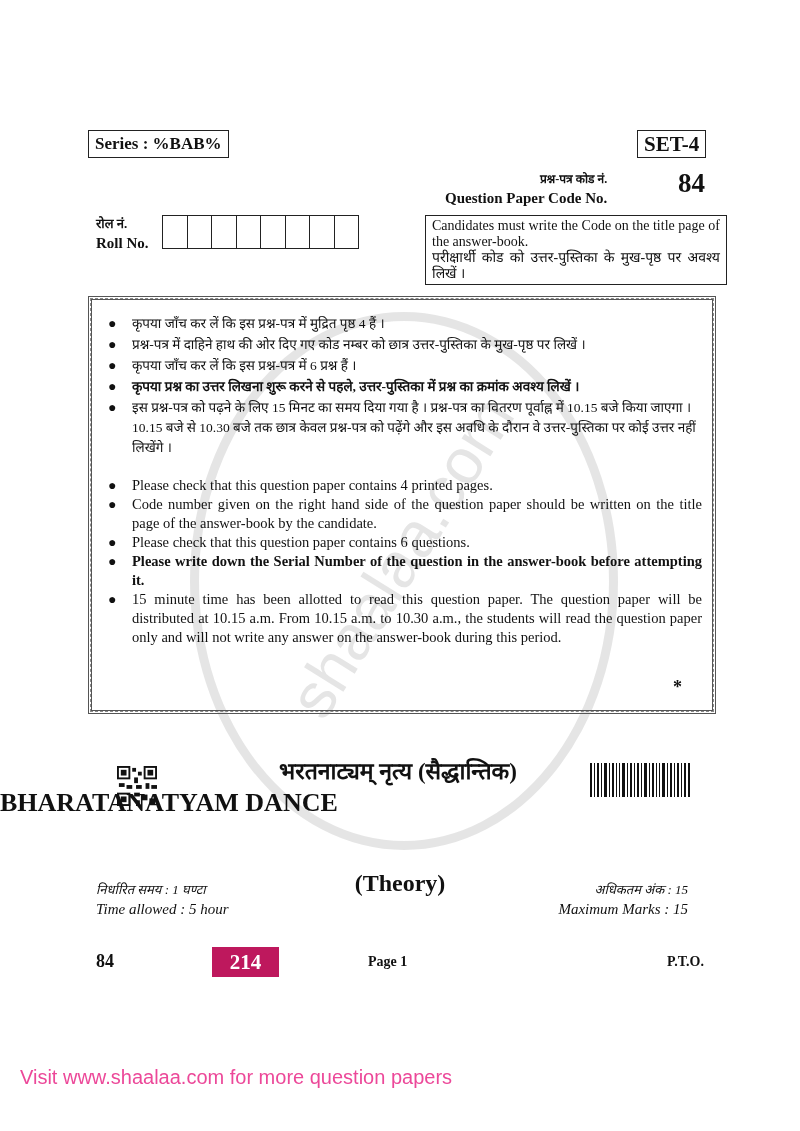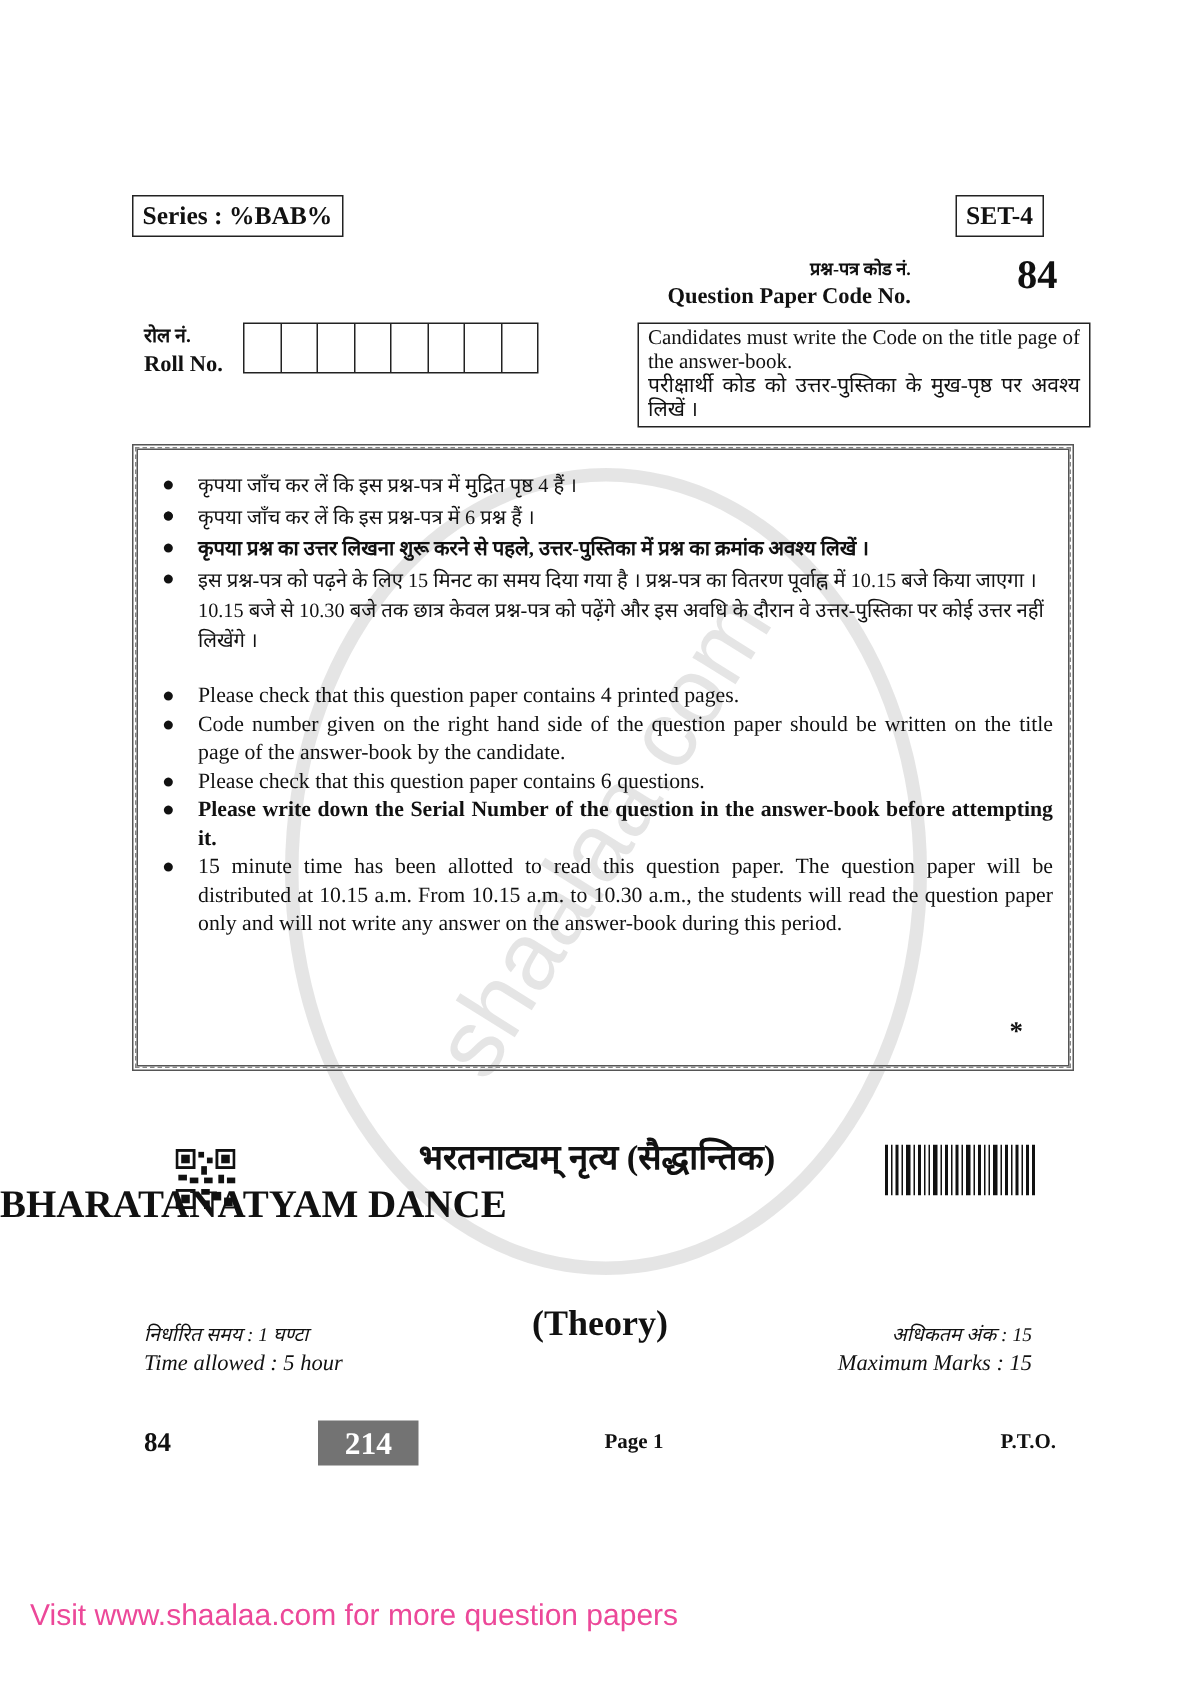--- a/index.html
+++ b/index.html
@@ -1,21 +1,21 @@
 <!DOCTYPE html>
 <html><head>
   <meta charset="utf-8">
   <style>
     html, body { margin:0; padding:0; }
     body { width:800px; height:1131px; background:#fff; position:relative; overflow:hidden;
       font-family:"Liberation Serif", "DejaVu Serif", serif; color:#111; }
     .abs { position:absolute; }
     .boxed { border:1.5px solid #222; }
     .series { left:88px; top:130px; padding:2px 6px; font-weight:bold; font-size:17px; line-height:22px; }
-    .set { left:637px; top:130px; padding:2px 6px; font-weight:bold; font-size:17px; line-height:22px; }
+    .set { left:637px; top:130px; padding:2px 6px; font-weight:bold; font-size:21px; line-height:22px; }
     .qp-hi { left:540px; top:170px; font-size:12px; font-weight:bold; }
     .qp-en { left:445px; top:190px; font-size:15px; font-weight:bold; }
     .qp-code { left:678px; top:168px; font-size:27px; font-weight:bold; }
     .roll-hi { left:96px; top:214px; font-size:13px; font-weight:bold; }
     .roll-en { left:96px; top:235px; font-size:15px; font-weight:bold; }
     .roll-grid { left:162px; top:215px; display:flex; border:1.5px solid #222; height:32px; }
     .roll-cell { width:23.5px; border-right:1.5px solid #222; height:32px; }
     .roll-cell:last-child { border-right:none; }
     .code-note { left:425px; top:215px; width:288px; padding:2px 6px; font-size:14px; line-height:16px; border:1.5px solid #222; }
     .instr-box { left:88px; top:296px; width:628px; height:418px; box-sizing:border-box;
@@ -32,22 +32,22 @@
     .qr { left:117px; top:766px; width:40px; height:40px; }
     .barcode { left:590px; top:763px; width:100px; height:34px; }
     .title-hi { left:0; width:800px; top:754px; text-align:center; font-size:23px; font-weight:bold; padding-right:4px; box-sizing:border-box; }
     .title-en { left:0; width:800px; top:788px; text-align:left; font-size:26px; font-weight:bold; padding-left:0; }
     .title-sub { left:0; width:800px; top:822px; text-align:center; font-size:24px; font-weight:bold;margin-top:48px; }
     .time-hi { left:96px; top:880px; font-size:13px; font-style:italic; }
     .time-en { left:96px; top:901px; font-size:15px; font-style:italic; }
     .marks-hi { right:112px; top:880px; font-size:13px; font-style:italic; text-align:center; }
     .marks-en { right:112px; top:901px; font-size:15px; font-style:italic; text-align:right;font-family:Liberation Serif, serif; }
     .foot-code { left:96px; top:951px; font-size:18px; font-weight:bold; }
-    .foot-box { left:212px; top:947px; width:67px; height:30px; background:#737373; color:#fff; font-size:21px; font-weight:bold; text-align:center; line-height:30px; }
-    .foot-page { left:403px; top:954px; font-size:14px; font-weight:bold; }
+    .foot-box { left:212px; top:947px; width:67px; height:30px; background:#be185d; color:#fff; font-size:21px; font-weight:bold; text-align:center; line-height:30px; }
+    .foot-page { left:368px; top:954px; font-size:14px; font-weight:bold; }
     .foot-pto { right:96px; top:954px; font-size:14px; font-weight:bold; }
     .visit { left:20px; top:1066px; font-family:"Liberation Sans", "DejaVu Sans", sans-serif; font-size:20px; color:#ec4899; }
     .watermark { left:190px; top:312px; width:410px; height:520px; border:9px solid rgba(160,160,160,0.28); border-radius:50%; pointer-events:none; }
     .wm-text { left:220px; top:520px; font-family:"Liberation Sans", sans-serif; font-size:64px; color:rgba(150,150,150,0.25); transform:rotate(-58deg); pointer-events:none; white-space:nowrap; }
   </style>
 </head>
 <body>
 
 <div class="abs watermark"></div>
 <div class="abs wm-text">shaalaa.com</div>
@@ -73,21 +73,21 @@
 </div>
 
 <div class="abs code-note">
   <div style="text-align:justify;">Candidates must write the Code on the title page of the answer-book.</div>
   <div style="text-align:justify;">परीक्षार्थी कोड को उत्तर-पुस्तिका के मुख-पृष्ठ पर अवश्य लिखें ।</div>
 </div>
 
 <div class="abs instr-box">
   <ul class="hi-list">
     <li><span class="dot">●</span><span>कृपया जाँच कर लें कि इस प्रश्न-पत्र में मुद्रित पृष्ठ 4 हैं ।</span></li>
-    <li><span class="dot">●</span></li>
+    <li><span class="dot">●</span><span>प्रश्न-पत्र में दाहिने हाथ की ओर दिए गए कोड नम्बर को छात्र उत्तर-पुस्तिका के मुख-पृष्ठ पर लिखें ।</span></li>
     <li><span class="dot">●</span><span>कृपया जाँच कर लें कि इस प्रश्न-पत्र में 6 प्रश्न हैं ।</span></li>
     <li class="b"><span class="dot">●</span><span>कृपया प्रश्न का उत्तर लिखना शुरू करने से पहले, उत्तर-पुस्तिका में प्रश्न का क्रमांक अवश्य लिखें ।</span></li>
     <li><span class="dot">●</span><span>इस प्रश्न-पत्र को पढ़ने के लिए 15 मिनट का समय दिया गया है । प्रश्न-पत्र का वितरण पूर्वाह्न में 10.15 बजे किया जाएगा । 10.15 बजे से 10.30 बजे तक छात्र केवल प्रश्न-पत्र को पढ़ेंगे और इस अवधि के दौरान वे उत्तर-पुस्तिका पर कोई उत्तर नहीं लिखेंगे ।</span></li>
   </ul>
   <ul class="en-list">
     <li><span class="dot">●</span><span>Please check that this question paper contains 4 printed pages.</span></li>
     <li><span class="dot">●</span><span>Code number given on the right hand side of the question paper should be written on the title page of the answer-book by the candidate.</span></li>
     <li><span class="dot">●</span><span>Please check that this question paper contains 6 questions.</span></li>
     <li class="b"><span class="dot">●</span><span>Please write down the Serial Number of the question in the answer-book before attempting it.</span></li>
     <li><span class="dot">●</span><span>15 minute time has been allotted to read this question paper. The question paper will be distributed at 10.15 a.m. From 10.15 a.m. to 10.30 a.m., the students will read the question paper only and will not write any answer on the answer-book during this period.</span></li>

